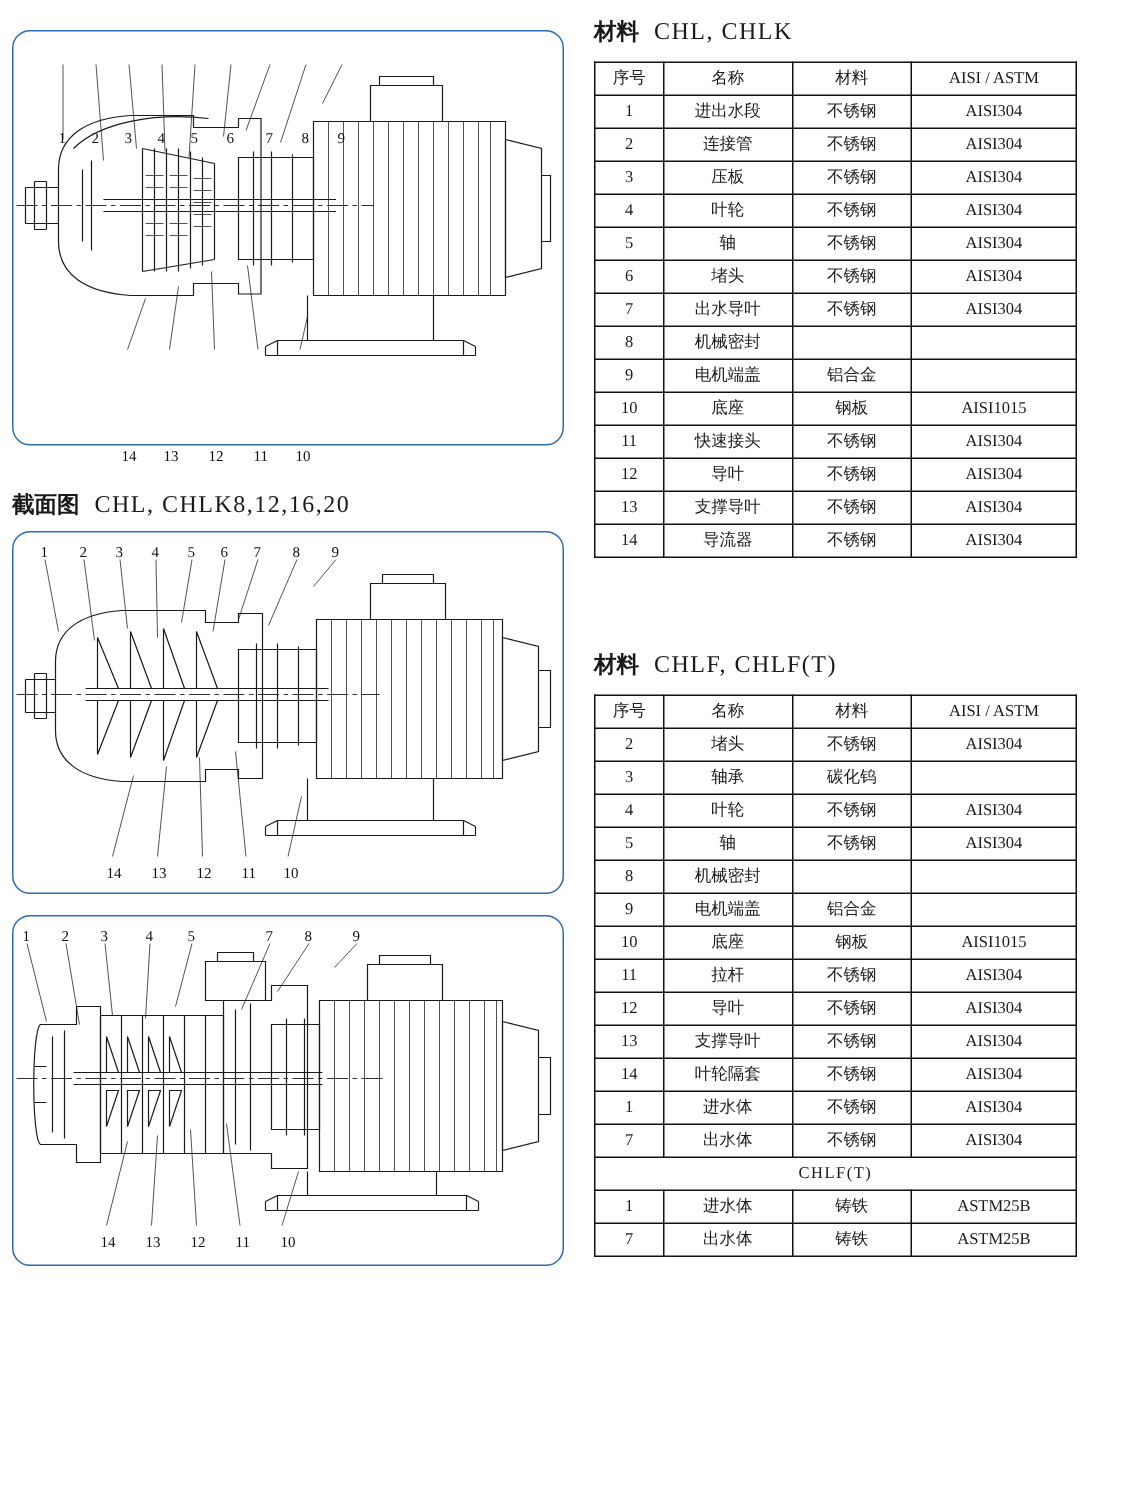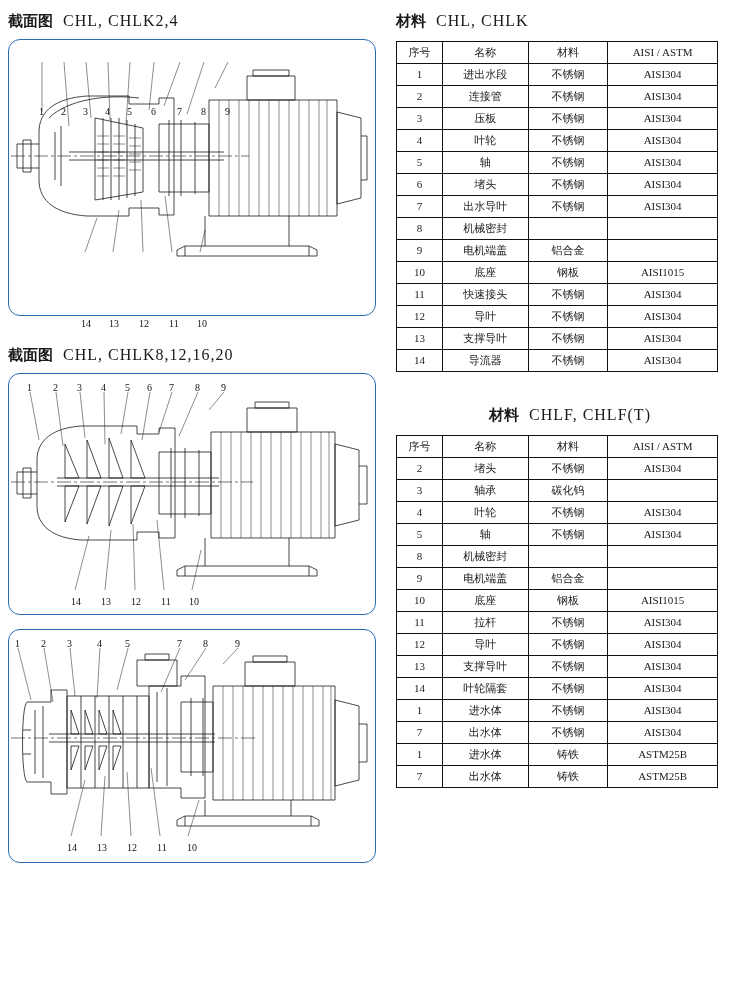--- a/index.html
+++ b/index.html
@@ -75,23 +75,20 @@
   .gap{height:18px;}
 </style>
 </head>
 <body>
 
 <div class="page">
 
   <div class="left-col">
 
     <div class="diagram-block">
-      <div class="sec-head">
-        <span class="label">截面图</span><span class="model">CHL, CHLK2,4</span>
-      </div>
       <div class="diagram-frame fig1">
 
         <div class="numrow" style="left:0;top:66px;width:360px;">
           <span style="left:30px">1</span>
           <span style="left:52px">2</span>
           <span style="left:74px">3</span>
           <span style="left:96px">4</span>
           <span style="left:118px">5</span>
           <span style="left:142px">6</span>
           <span style="left:168px">7</span>
@@ -441,21 +438,21 @@
             <td>14</td>
             <td>导流器</td>
             <td>不锈钢</td>
             <td>AISI304</td>
           </tr>
       </tbody>
     </table>
 
     <div class="gap"></div>
 
-    <div class="sec-head" style="margin-top:16px;text-align:center;">
+    <div class="sec-head" style="margin-top:44px;">
       <span class="label">材料</span><span class="model">CHLF, CHLF(T)</span>
     </div>
 
     <table class="mat tbl2">
       <colgroup>
           <col class="c1">
           <col class="c2">
           <col class="c3">
           <col class="c4">
         </colgroup>
@@ -542,20 +539,23 @@
             <td>AISI304</td>
           </tr>
         <tr>
             <td>7</td>
             <td>出水体</td>
             <td>不锈钢</td>
             <td>AISI304</td>
           </tr>
 
         <tr>
+            <td class="span-head" colspan="4">CHLF(T)</td>
+          </tr>
+        <tr>
             <td>1</td>
             <td>进水体</td>
             <td>铸铁</td>
             <td>ASTM25B</td>
           </tr>
         <tr>
             <td>7</td>
             <td>出水体</td>
             <td>铸铁</td>
             <td>ASTM25B</td>

